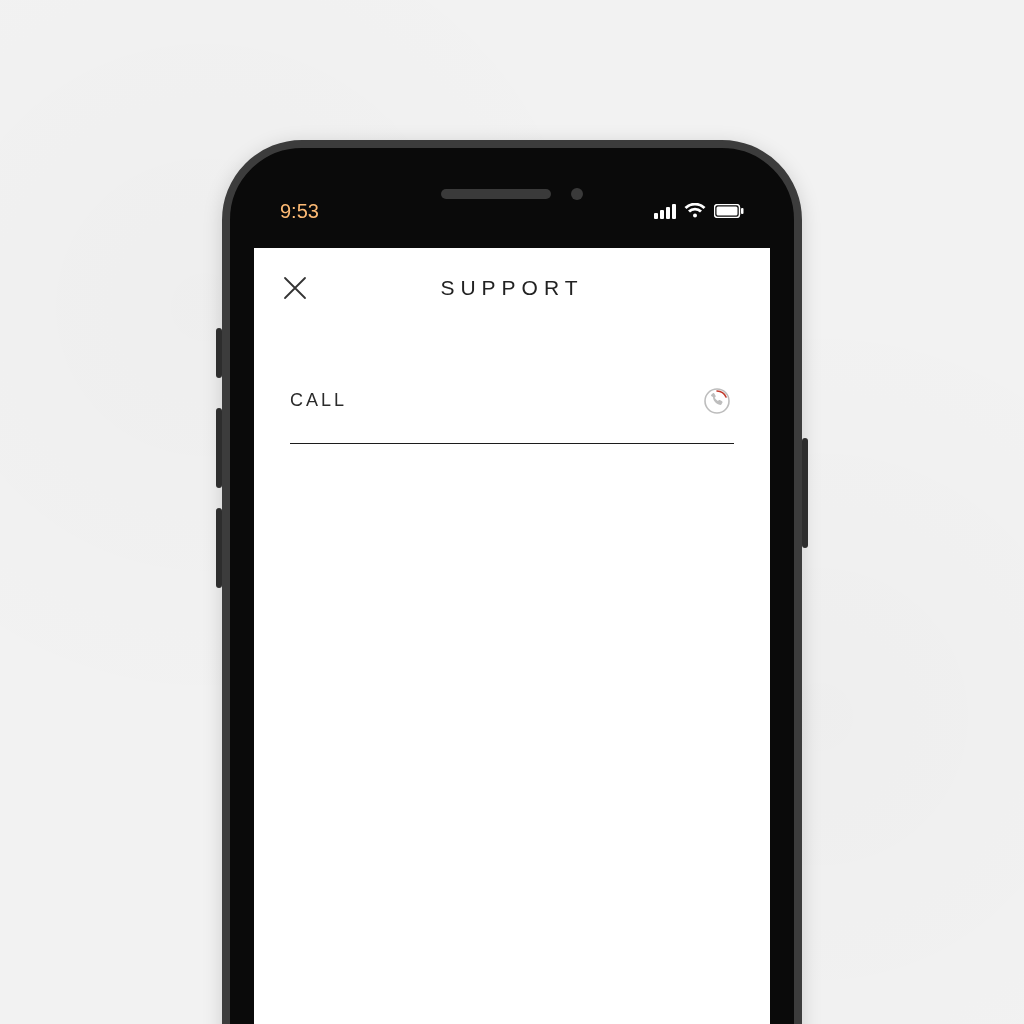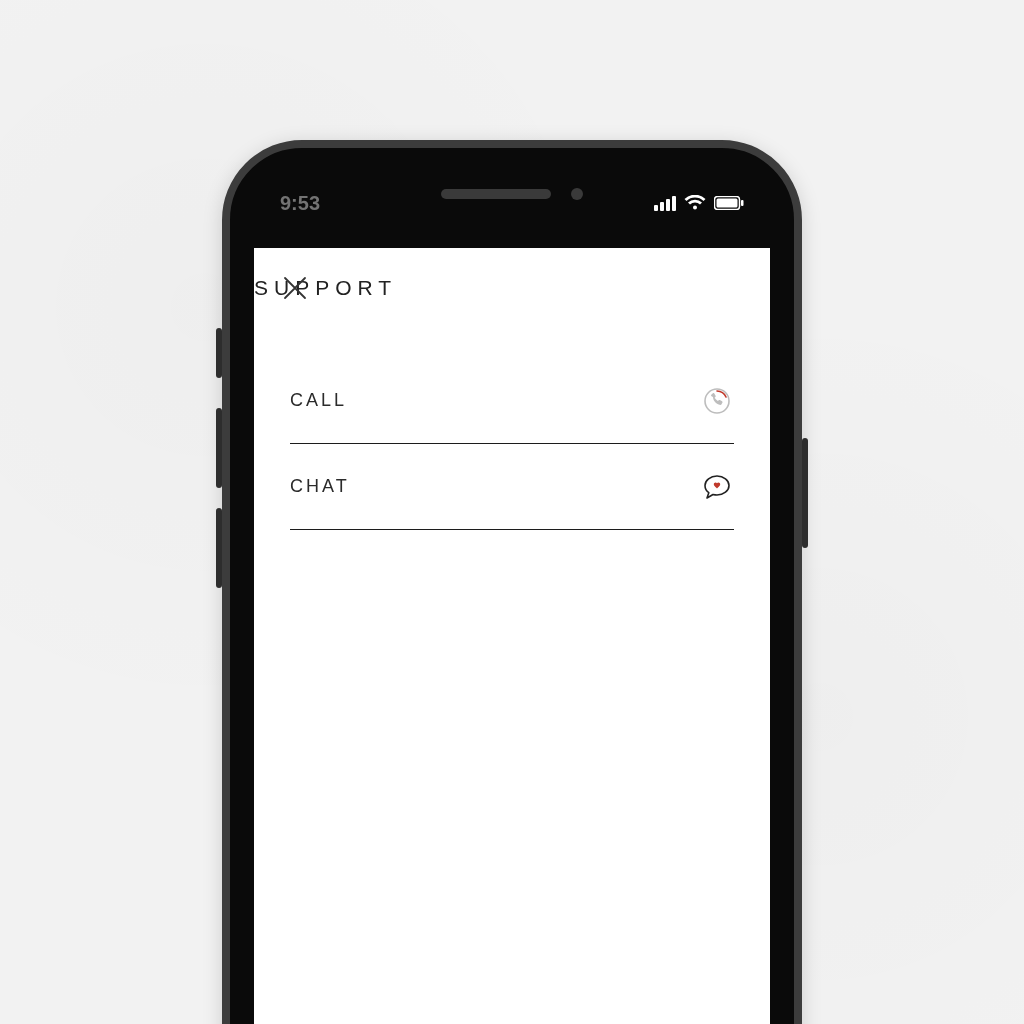--- a/index.html
+++ b/index.html
@@ -47,30 +47,30 @@
     gap:20px;
   }
   .speaker {
     width:110px; height:10px; background:#3a3a3a; border-radius:5px;
   }
   .cam { width:12px; height:12px; background:#3a3a3a; border-radius:50%; }
 
   
   .statusbar {
     position:absolute;
-    top:40px;
+    top:48px;
     left:0; right:0;
     height:30px;
     display:flex;
     justify-content:space-between;
     align-items:center;
     padding:0 50px;
-    color:#737373;
+    color:#fdba74;
     font-size:20px;
-    font-weight:700;
+    font-weight:400;
     z-index:3;
   }
   .status-right { display:flex; align-items:center; gap:8px; }
   .bars { display:flex; align-items:flex-end; gap:2px; }
   .bars span { width:4px; background:#fff; border-radius:1px; display:block;}
   .bars span:nth-child(1){height:6px;}
   .bars span:nth-child(2){height:9px;}
   .bars span:nth-child(3){height:12px;}
   .bars span:nth-child(4){height:15px;}
   .wifi-icon svg, .battery-icon svg { display:block; }
@@ -83,21 +83,21 @@
     background:#ffffff;
     border-radius:0;
     overflow:hidden;
   }
 
   .header {
     position:relative;
     height:80px;
     display:flex;
     align-items:center;
-    justify-content:flex-start;
+    justify-content:center;
   }
   .close-btn {
     position:absolute;
     left:24px; top:50%; transform:translateY(-50%);
     width:34px; height:34px;
     display:flex; align-items:center; justify-content:center;
     cursor:pointer;
   }
   .title {
     font-size:21px;
@@ -180,26 +180,17 @@
         <span class="row-label">CALL</span>
         <span class="row-icon">
           <svg width="30" height="30" viewBox="0 0 30 30">
             <circle cx="15" cy="15" r="12" fill="none" stroke="#bdbdbd" stroke-width="1.6"></circle>
             <path d="M15 5 a10 10 0 0 1 9 6" fill="none" stroke="#c0392b" stroke-width="1.6" stroke-linecap="round"></path>
             <path d="M11 11c0 4 4 8 8 8l1.4-2.3c.3-.5.2-1.1-.3-1.4l-2.2-1.3c-.4-.2-.9-.1-1.2.2l-.8.8c-1.4-.8-2.5-1.9-3.3-3.3l.8-.8c.3-.3.4-.8.2-1.2l-1.3-2.2c-.3-.5-.9-.6-1.4-.3L9 9c0 .7.3 1.4 2 2z" fill="#bdbdbd"></path>
           </svg>
         </span>
       </div>
 
-      <div class="row">
-        <span class="row-label">CHAT</span>
-        <span class="row-icon">
-          <svg width="32" height="32" viewBox="0 0 32 32">
-            <path d="M16 5c6.6 0 12 4.3 12 9.5S22.6 24 16 24c-1.4 0-2.7-.2-4-.5L6 27l1.8-5.3C5.4 20 4 17.4 4 14.5 4 9.3 9.4 5 16 5z" fill="none" stroke="#222" stroke-width="1.6" stroke-linejoin="round"></path>
-            <path d="M16 17.5l-.4-.4c-1.7-1.5-2.8-2.5-2.8-3.8 0-1 .8-1.8 1.8-1.8.6 0 1.1.3 1.4.7.3-.4.8-.7 1.4-.7 1 0 1.8.8 1.8 1.8 0 1.3-1.1 2.3-2.8 3.8l-.4.4z" fill="#c0392b"></path>
-          </svg>
-        </span>
-      </div>
 
 
     </div>
   </div>
 </div>
 
 </body></html>

